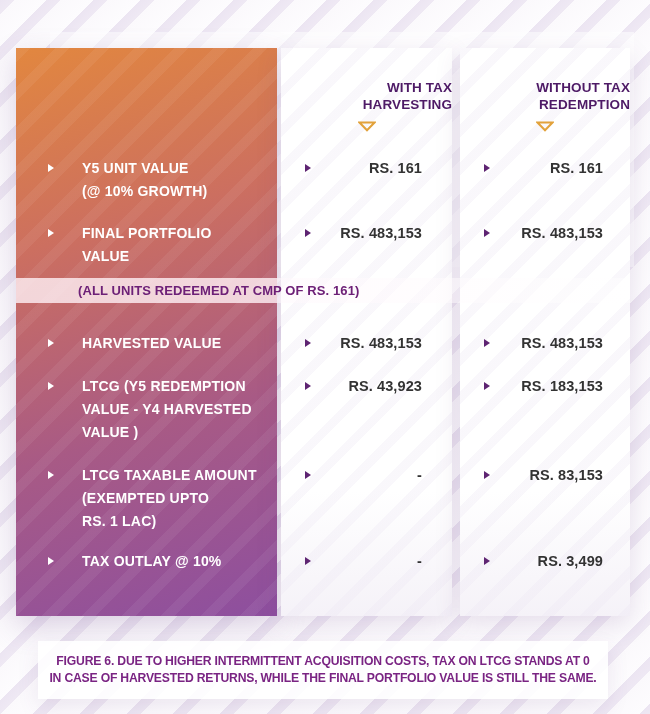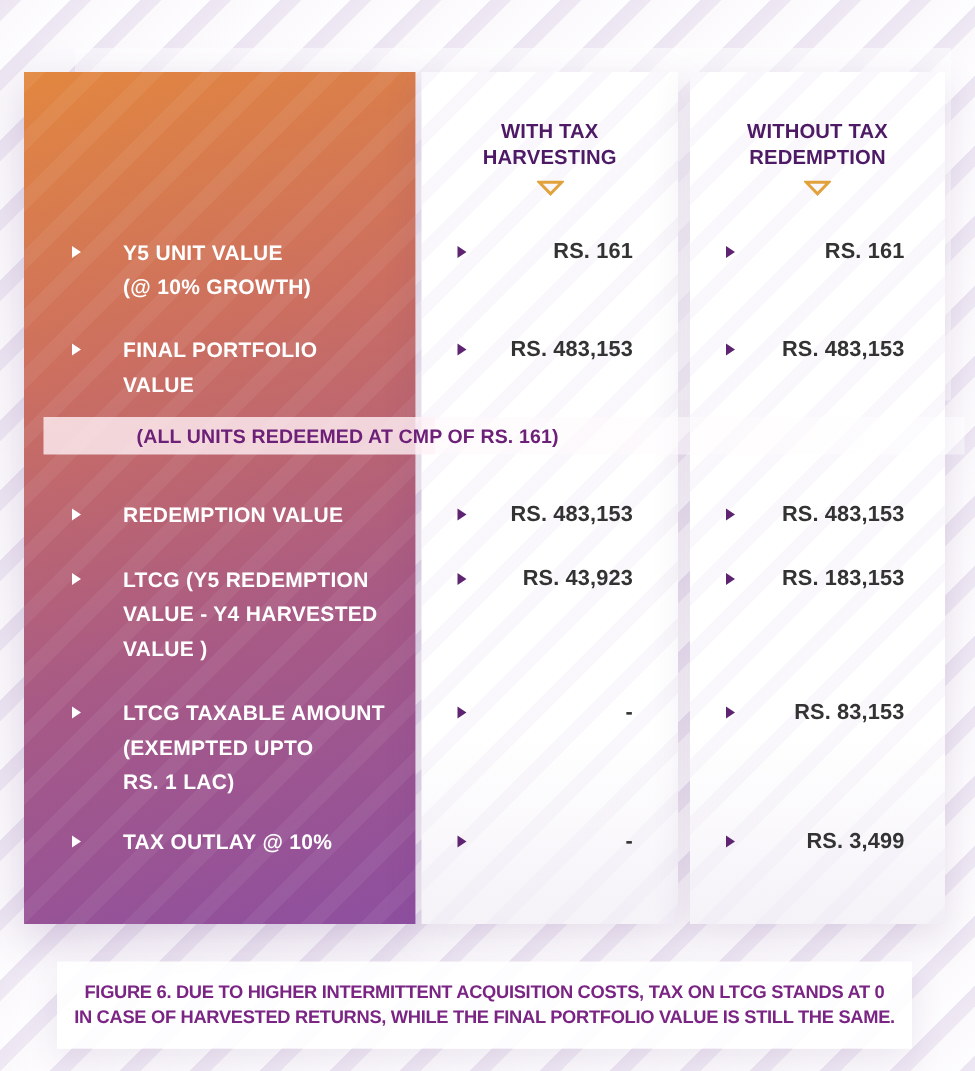--- a/index.html
+++ b/index.html
@@ -26,21 +26,21 @@
   .col{
     position:absolute;top:0;height:568px;
     background:
       repeating-linear-gradient(135deg,rgba(236,230,243,0.30) 0px,rgba(236,230,243,0.30) 9px,rgba(255,255,255,0) 9px,rgba(255,255,255,0) 27px),
       linear-gradient(180deg,#ffffff 0%,#ffffff 78%,#f5f2f8 100%);
     box-shadow:0 8px 24px rgba(100,60,130,0.14);
   }
   .col-mid{left:265px;width:171px;}
   .col-right{left:444px;width:170px;}
   .col-header{
-    padding-top:32px;text-align:center;
+    padding-top:32px;text-align:right;
     font-size:13.5px;font-weight:bold;line-height:16.5px;
     color:#4e1a66;white-space:pre-line;letter-spacing:0.1px;
   }
   .tri-wrap{text-align:center;margin-top:5px;}
   .row{position:absolute;left:0;width:614px;}
   .r1{top:109px;} .r2{top:174px;} .r3{top:284px;}
   .r4{top:327px;} .r5{top:416px;} .r6{top:502px;}
   .arrow{
     width:0;height:0;border-top:4px solid transparent;border-bottom:4px solid transparent;
     position:absolute;top:7px;
@@ -55,21 +55,21 @@
   .val-cell{position:absolute;top:0;height:23px;}
   .val-mid{left:265px;width:171px;}
   .val-right{left:444px;width:170px;}
   .val-text{
     display:block;text-align:right;font-size:14.5px;font-weight:bold;
     color:#333333;line-height:23px;letter-spacing:0.1px;padding-left:40px;
   }
   .val-mid .val-text{padding-right:30px;}
   .val-right .val-text{padding-right:27px;}
   .note-band{
-    position:absolute;left:13px;top:230px;width:614px;height:25px;
+    position:absolute;left:0;top:230px;width:614px;height:25px;
     background:linear-gradient(90deg,
       rgba(255,241,246,0.80) 0px,rgba(255,241,246,0.80) 261px,
       rgba(255,248,252,0.55) 261px,rgba(255,255,255,0.45) 100%);
   }
   .note-text{
     position:absolute;left:62px;top:0;line-height:25px;
     font-size:13px;font-weight:bold;color:#6d2077;letter-spacing:0.1px;
   }
   .caption-strip{
     position:absolute;left:38px;top:622px;width:570px;height:58px;
@@ -139,21 +139,21 @@
       <span class="val-text">RS. 483,153</span>
     </div>
   </div>
 
   <div class="note-band">
     <div class="note-text">(ALL UNITS REDEEMED AT CMP OF RS. 161)</div>
   </div>
 
   <div class="row r3">
     <span class="arrow arrow-white"></span>
-    <div class="row-label">REDEMPTION VALUE</div>
+    <div class="row-label">HARVESTED VALUE</div>
     <div class="val-cell val-mid">
       <span class="arrow arrow-purple"></span>
       <span class="val-text">RS. 483,153</span>
     </div>
     <div class="val-cell val-right">
       <span class="arrow arrow-purple"></span>
       <span class="val-text">RS. 483,153</span>
     </div>
   </div>
 

